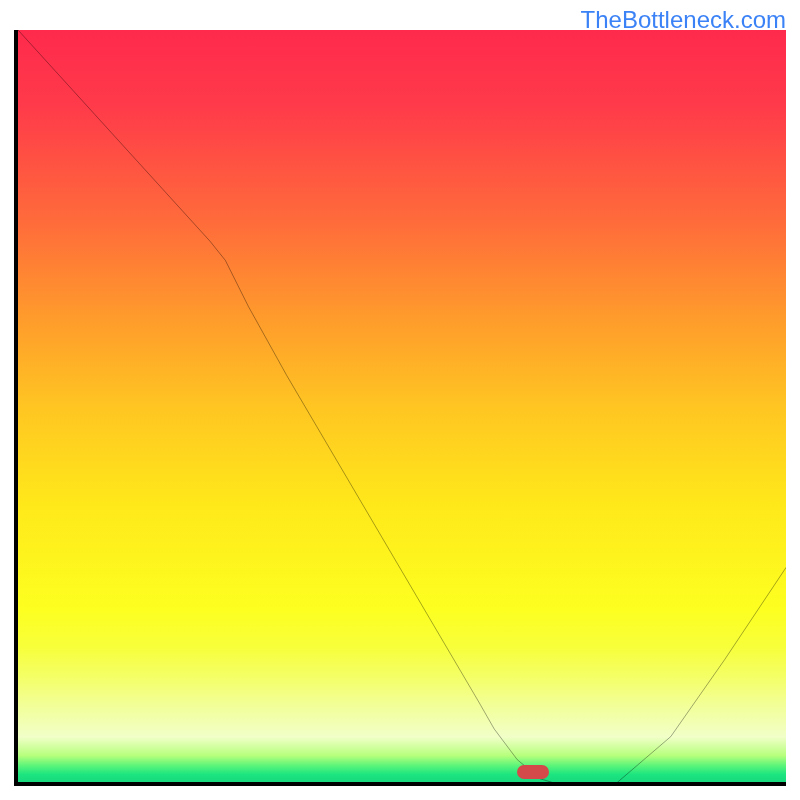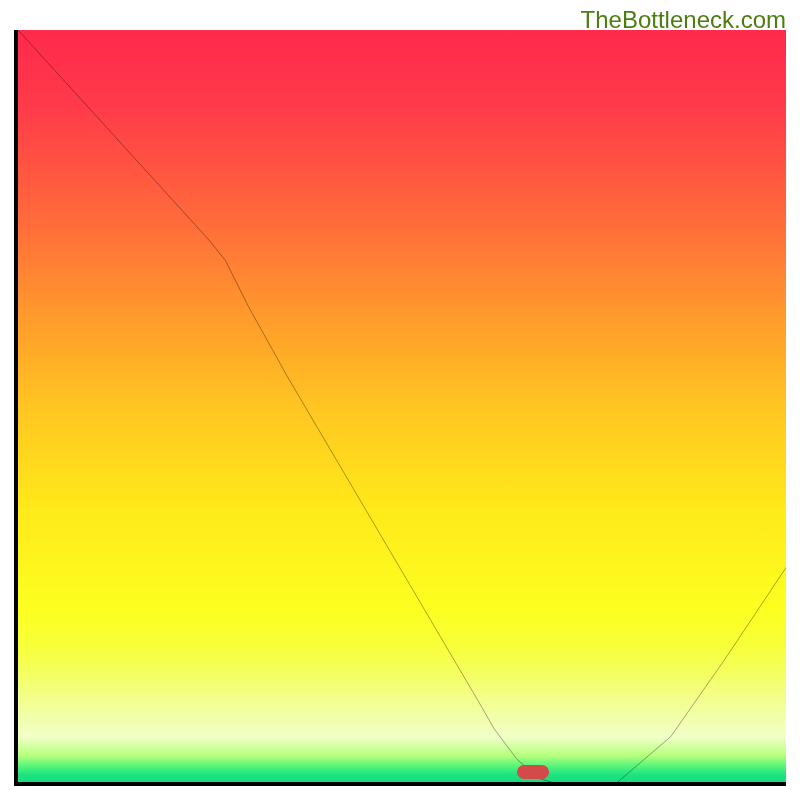--- a/index.html
+++ b/index.html
@@ -15,21 +15,21 @@
     width: 800px;
     height: 800px;
   }
   .watermark {
     position: absolute;
     top: 6px;
     right: 14px;
     font-family: Arial, Helvetica, sans-serif;
     font-size: 24px;
     font-weight: 500;
-    color: #4d7c0f;
+    color: #3b82f6;
     text-align: left;
   }
   .plot {
     position: absolute;
     left: 14px;
     top: 30px;
     width: 772px;
     height: 756px;
     border-left: 4px solid #000;
     border-bottom: 4px solid #000;

